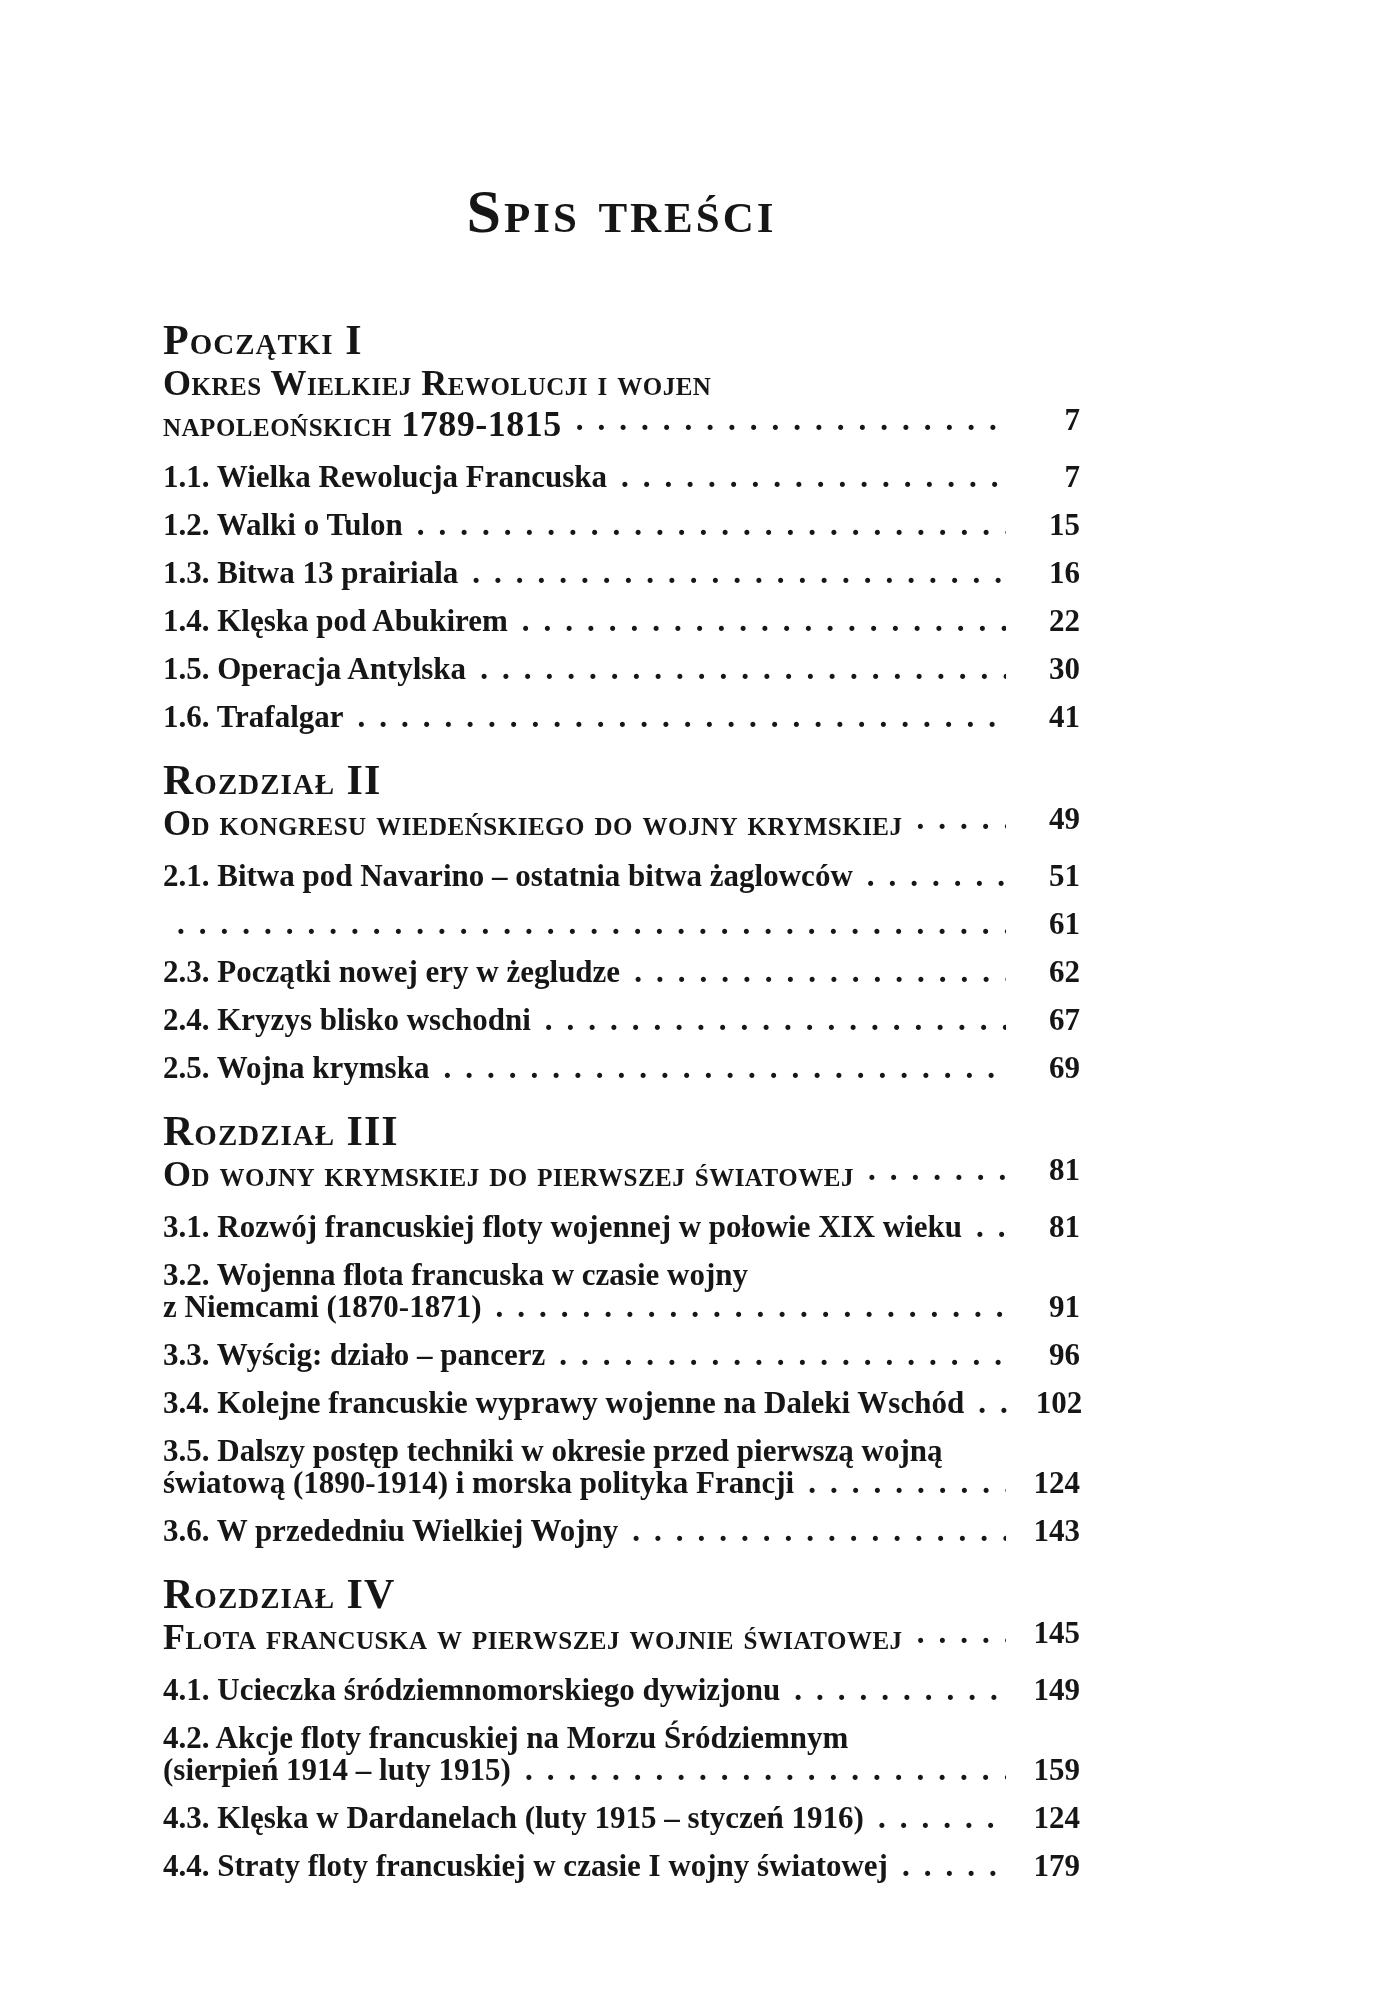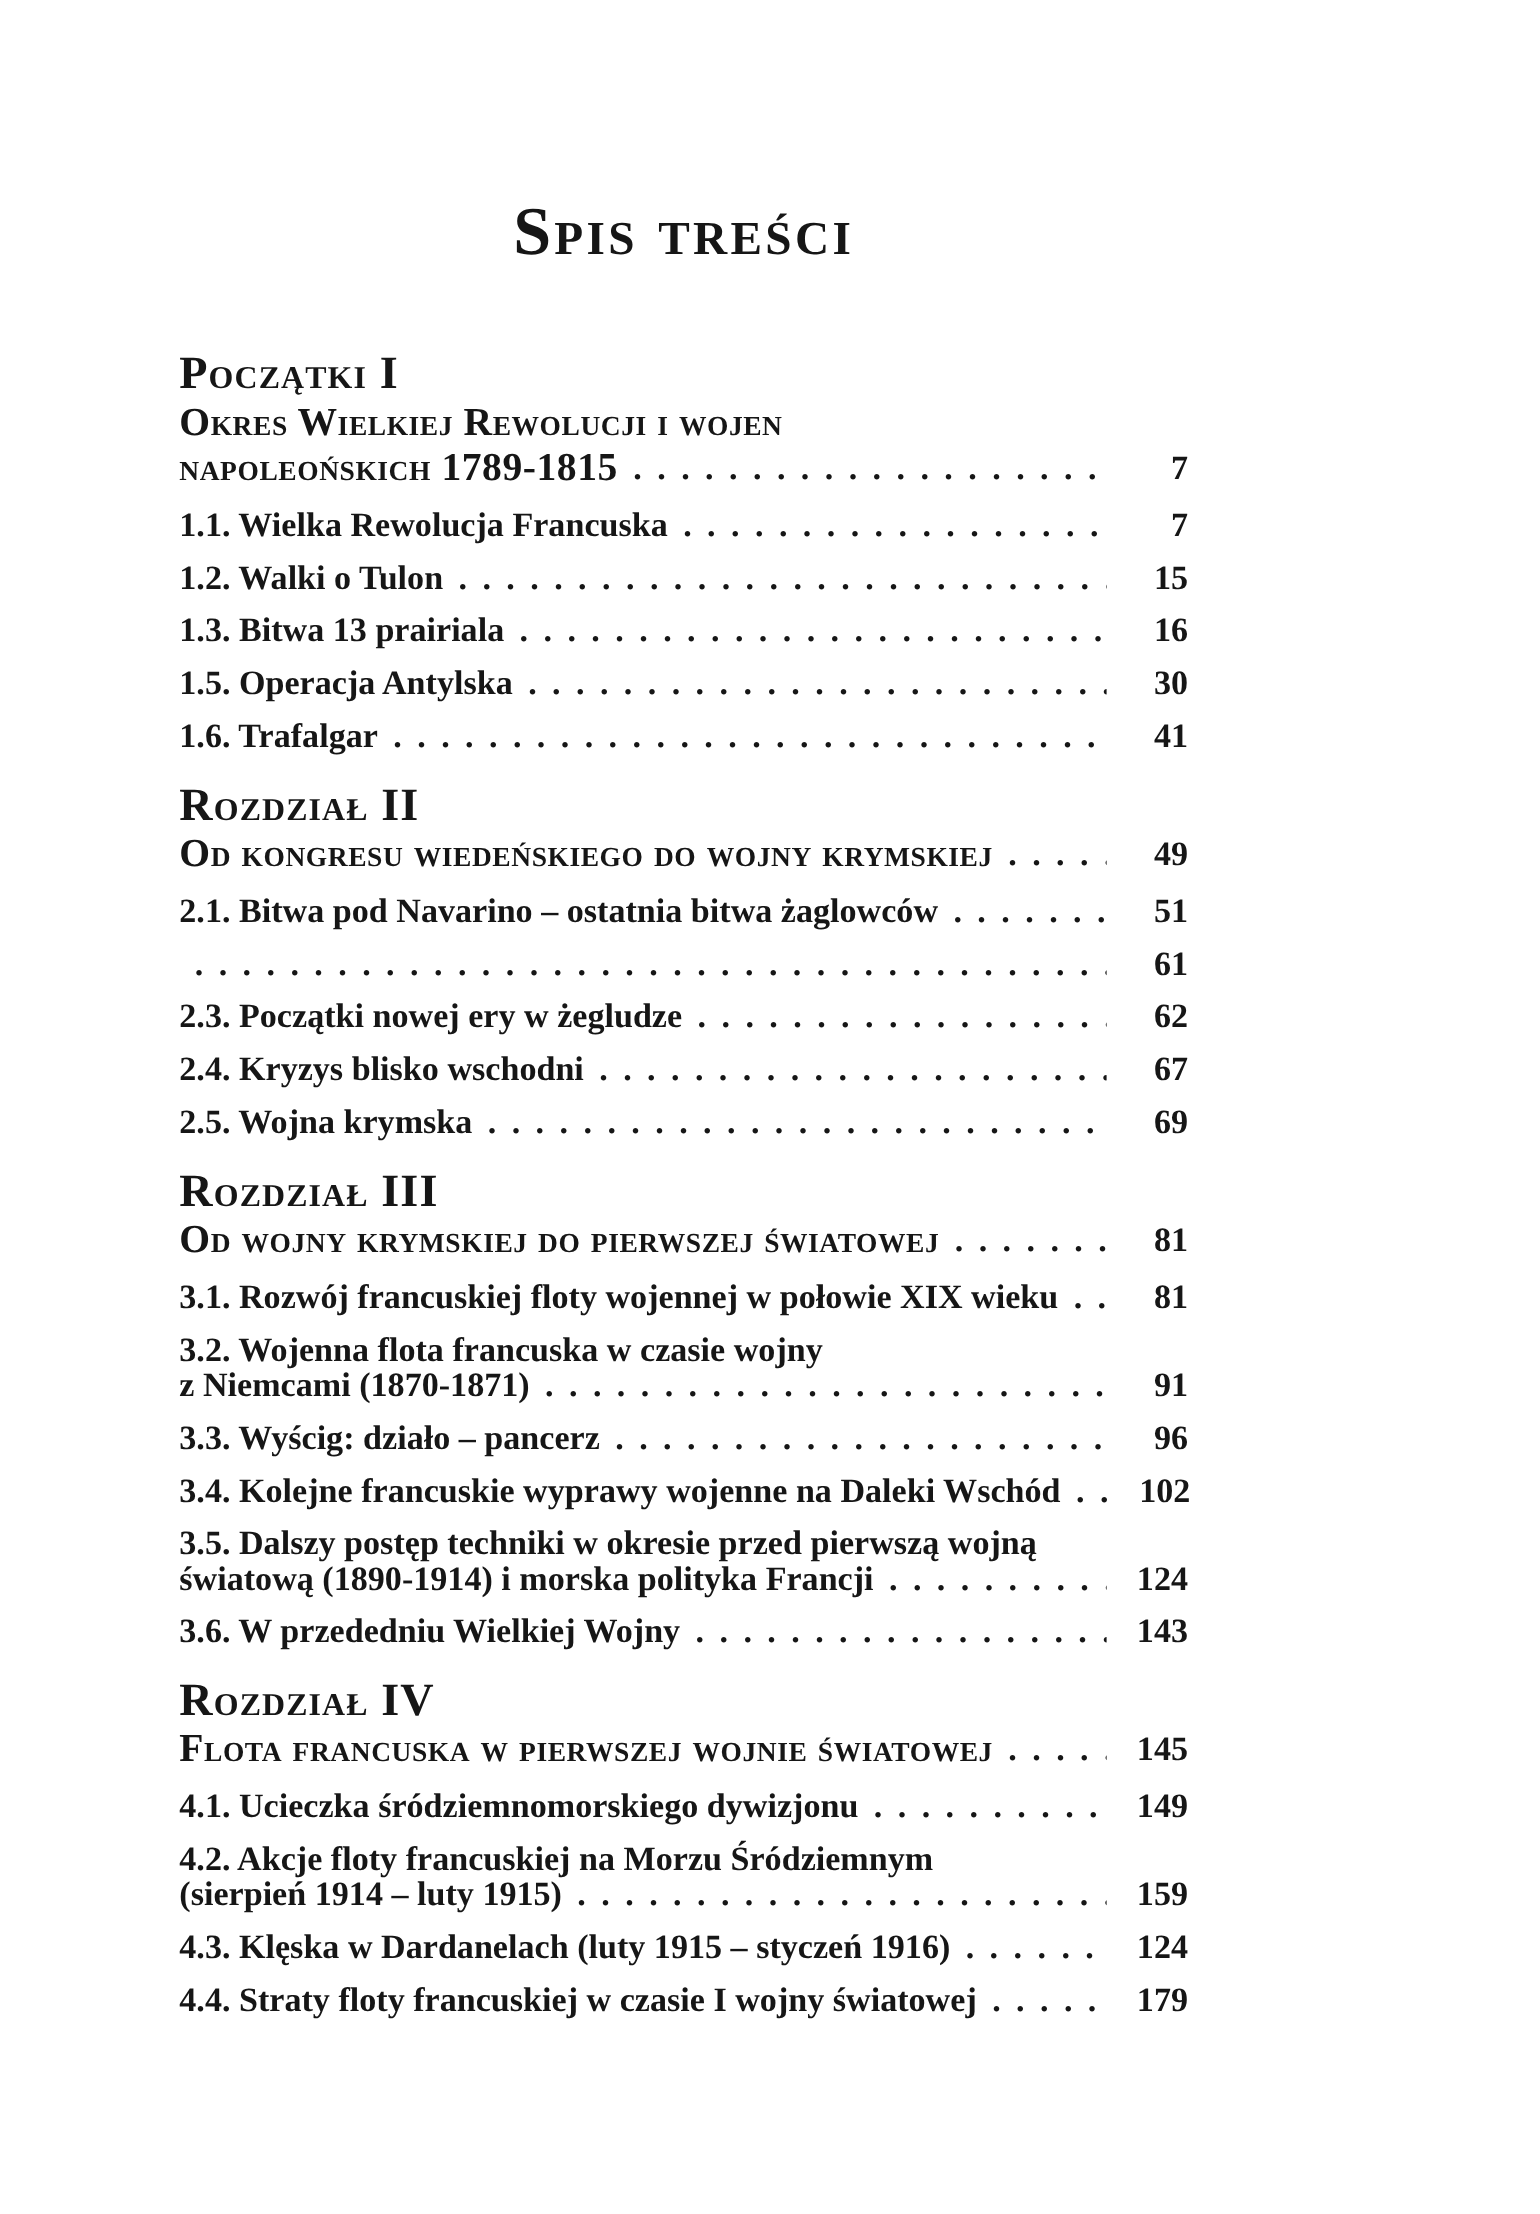--- a/index.html
+++ b/index.html
@@ -44,21 +44,21 @@
     letter-spacing: 1px;
   }
   .subtitle-line {
     font-size: 36px;
     line-height: 41px;
     font-variant: small-caps;
     letter-spacing: 0.5px;
   }
   .row {
     display: flex;
-    align-items: center;
+    align-items: flex-start;
   }
   .row .label {
     flex: 0 0 auto;
     white-space: nowrap;
   }
   .leader {
     flex: 1 1 auto;
     overflow: hidden;
     white-space: nowrap;
     margin: 0 12px 0 14px;
@@ -122,20 +122,27 @@
           </div>
           <div class="item">
             <div class="row">
               <span class="label">1.3. Bitwa 13 prairiala</span>
               <span class="leader"></span>
               <span class="page-num">16</span>
             </div>
           </div>
           <div class="item">
             <div class="row">
+              <span class="label">1.4. Klęska pod Abukirem</span>
+              <span class="leader"></span>
+              <span class="page-num">22</span>
+            </div>
+          </div>
+          <div class="item">
+            <div class="row">
               <span class="label">1.5. Operacja Antylska</span>
               <span class="leader"></span>
               <span class="page-num">30</span>
             </div>
           </div>
           <div class="item">
             <div class="row">
               <span class="label">1.6. Trafalgar</span>
               <span class="leader"></span>
               <span class="page-num">41</span>

